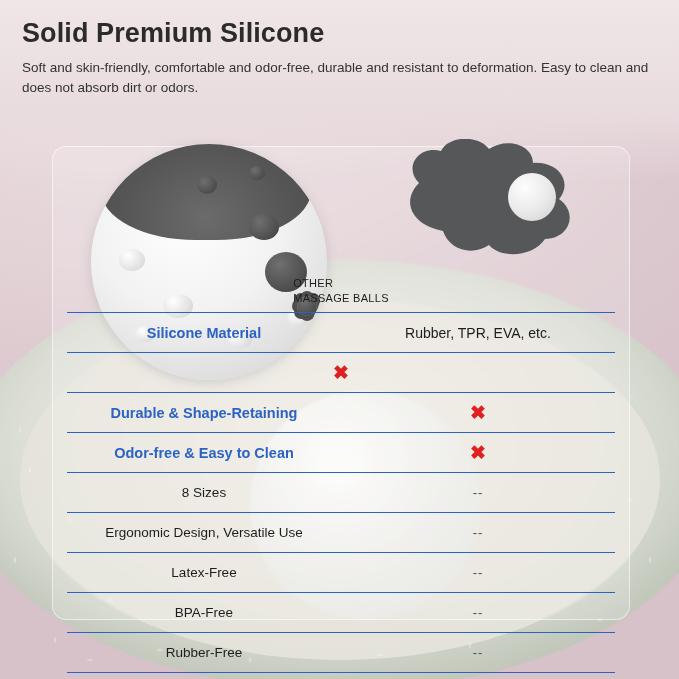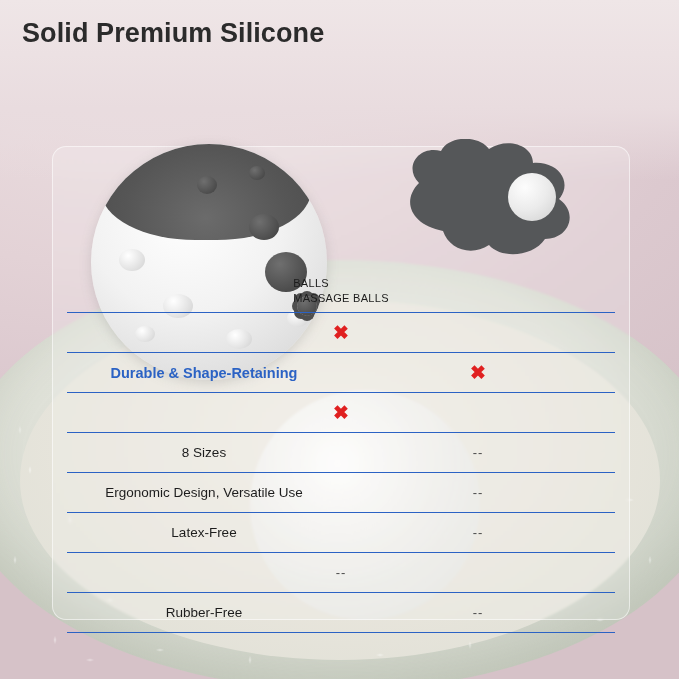--- a/index.html
+++ b/index.html
@@ -257,20 +257,21 @@
 
   <div class="bg"></div>
   <div class="bg-top-shade"></div>
   <div class="bowl"></div>
   <div class="bowl-inner"></div>
   <div class="rice"></div>
   <div class="blob-ball"></div>
 
   <div class="header">
     <h1 class="title">Solid Premium Silicone</h1>
+    <p class="subtitle">Soft and skin-friendly, comfortable and odor-free, durable and resistant to deformation. Easy to clean and does not absorb dirt or odors.</p>
   </div>
 
   <div class="card">
 
     <div class="jj-ball">
       <div class="jj-cap"></div>
       <div class="bump" style="left:28px;  top:105px; width:26px; height:22px;"></div>
       <div class="bump" style="left:72px;  top:150px; width:30px; height:24px;"></div>
       <div class="bump" style="left:135px; top:185px; width:26px; height:20px;"></div>
       <div class="bump" style="left:176px; top:120px; width:30px; height:24px;"></div>
@@ -288,41 +289,46 @@
         <path d="M60,92 C28,86 18,62 36,44 C20,28 36,6 58,12 C66,-4 96,-4 106,10 C124,-2 150,6 150,24 C176,22 190,44 176,60 C196,74 186,100 162,100 C150,118 118,120 106,106 C88,118 66,110 60,92 Z" fill="#555759"></path>
       </svg>
     </div>
     <div class="other-ball"></div>
 
     <div class="table">
 
       <div class="brand-row">
         <div class="brand-right">
           <span>
-            <span>BALLS</span><br>
+            <span>OTHER</span><br>
             <span>MASSAGE BALLS</span>
           </span>
         </div>
       </div>
 
+      <div class="row">
+        <div class="cell feature-hi">Silicone Material</div>
+        <div class="cell other-text">Rubber, TPR, EVA, etc.</div>
+      </div>
 
       <div class="row">
         <div class="cell">
           <span class="cross">✖</span>
         </div>
       </div>
 
       <div class="row">
         <div class="cell feature-hi">Durable &amp; Shape-Retaining</div>
         <div class="cell">
           <span class="cross">✖</span>
         </div>
       </div>
 
       <div class="row">
+        <div class="cell feature-hi">Odor-free &amp; Easy to Clean</div>
         <div class="cell">
           <span class="cross">✖</span>
         </div>
       </div>
 
       <div class="row plain">
         <div class="cell feature">8 Sizes</div>
         <div class="cell">
           <span class="dash">--</span>
         </div>
@@ -336,20 +342,21 @@
       </div>
 
       <div class="row plain">
         <div class="cell feature">Latex-Free</div>
         <div class="cell">
           <span class="dash">--</span>
         </div>
       </div>
 
       <div class="row plain">
+        <div class="cell feature">BPA-Free</div>
         <div class="cell">
           <span class="dash">--</span>
         </div>
       </div>
 
       <div class="row plain">
         <div class="cell feature">Rubber-Free</div>
         <div class="cell">
           <span class="dash">--</span>
         </div>

